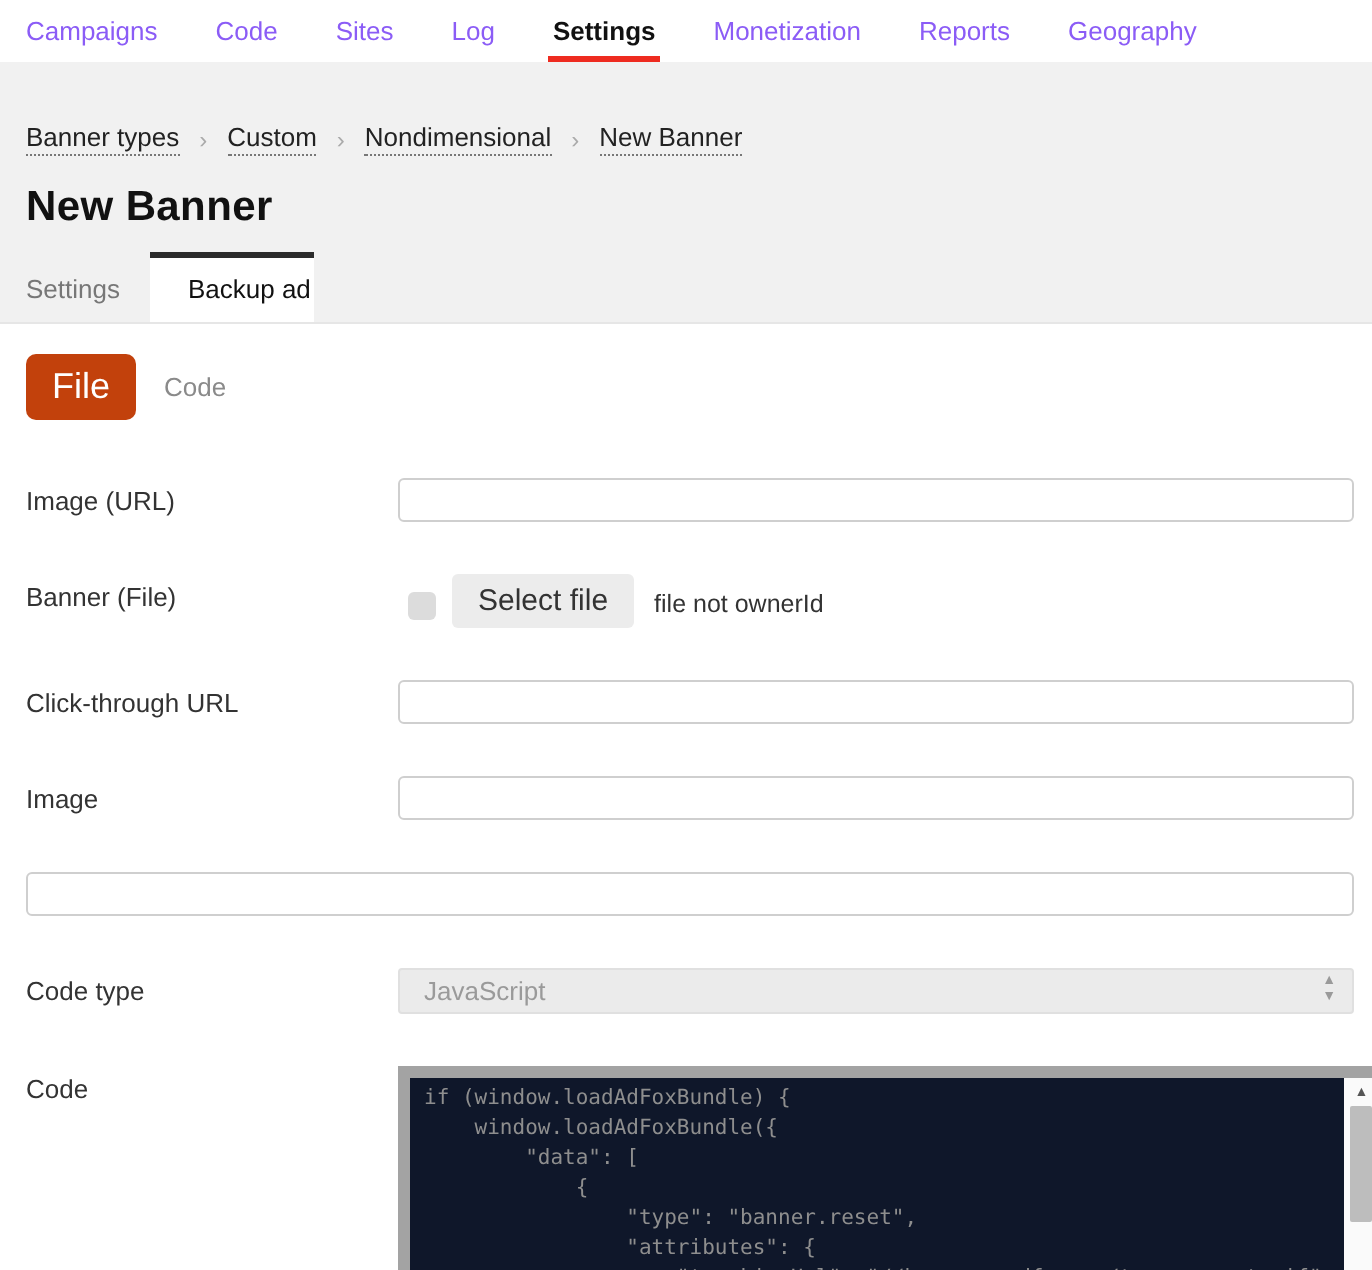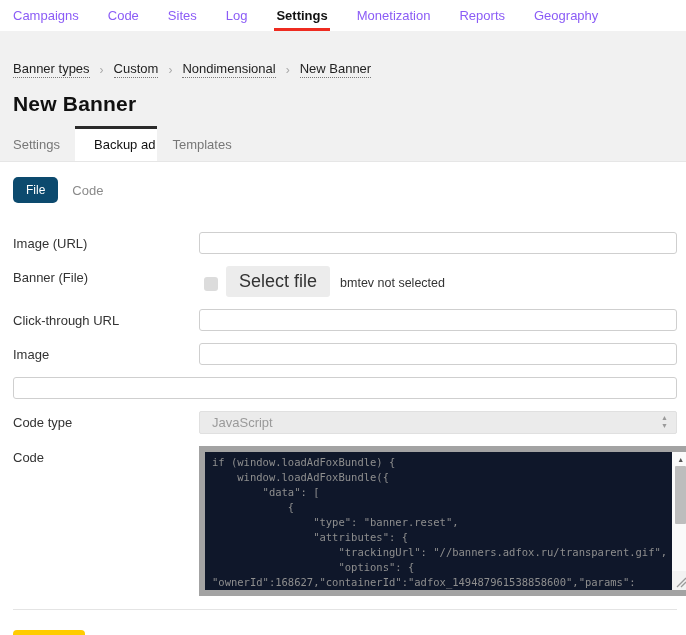--- a/index.html
+++ b/index.html
@@ -23,33 +23,33 @@
 
   .tabbar { display:flex; margin-top:13px; }
   .tab { font-size:13px; color:#777; padding:8px 15px 9px 15px; cursor:pointer; }
   .tab:first-child { padding-left:0; }
   .tab.active { background:#fff; color:#111; border-top:3px solid #2b2b2b; margin-top:-3px;
     padding:8px 2px 9px 19px; }
 
   
   .content { padding:15px 9px 0 13px; }
   .toggle-row { display:flex; align-items:center; margin-bottom:29px; }
-  .btn-file { background:#0c4a6e; color:#fff; font-size:12px; border:none; border-radius:5px;
+  .btn-file { background:#c2410c; color:#fff; font-size:18px; border:none; border-radius:5px;
     padding:6px 13px; cursor:pointer; }
   .link-code { font-size:13px; color:#8a8a8a; margin-left:14px; cursor:pointer; }
 
-  .form-row { display:flex; align-items:flex-start; margin-bottom:12px; }
+  .form-row { display:flex; align-items:flex-start; margin-bottom:26px; }
   .form-label { width:186px; flex:0 0 186px; font-size:13px; color:#333; padding-top:4px; }
   .form-control { flex:1; }
   .text-input { width:100%; height:22px; border:1px solid #cfcfcf; border-radius:3px;
     font-size:13px; padding:0 7px; color:#222; background:#fff; }
 
   .file-row-control { display:flex; align-items:center; }
   .checkbox { width:14px; height:14px; background:#dcdcdc; border-radius:3px; margin:4px 4px 0 5px; }
-  .btn-select-file { background:#ececec; color:#333; font-size:18px; border:none; border-radius:3px;
+  .btn-select-file { background:#ececec; color:#333; font-size:15px; border:none; border-radius:3px;
     padding:5px 13px; margin-left:4px; cursor:pointer; }
   .file-status { font-size:12.5px; color:#333; margin-left:10px; padding-top:2px; }
 
   .select-box { position:relative; width:100%; height:23px; background:#ebebeb; border:1px solid #e0e0e0;
     border-radius:2px; display:flex; align-items:center; padding:0 12px; }
   .select-value { font-size:13px; color:#9a9a9a; }
   .sorter { position:absolute; right:8px; top:2px; display:flex; flex-direction:column; line-height:8px; }
   .sorter span { font-size:7px; color:#9a9a9a; }
 
   
@@ -91,21 +91,20 @@
     <span class="crumb">Custom</span>
     <span class="crumb-sep">›</span>
     <span class="crumb">Nondimensional</span>
     <span class="crumb-sep">›</span>
     <span class="crumb">New Banner</span>
   </div>
   <div class="page-title">New Banner</div>
   <div class="tabbar">
     <span class="tab">Settings</span>
     <span class="tab active">Backup ad</span>
-    <span class="tab">Templates</span>
   </div>
 </div>
 
 <div class="content">
 
   <div class="toggle-row">
     <button class="btn-file">File</button>
     <span class="link-code">Code</span>
   </div>
 
@@ -114,21 +113,21 @@
     <div class="form-control">
       <input class="text-input" type="text" value="" style="">
     </div>
   </div>
 
   <div class="form-row">
     <div class="form-label">Banner (File)</div>
     <div class="form-control file-row-control">
       <span class="checkbox"></span>
       <button class="btn-select-file">Select file</button>
-      <span class="file-status">bmtev not selected</span>
+      <span class="file-status">file not ownerId</span>
     </div>
   </div>
 
   <div class="form-row">
     <div class="form-label">Click-through URL</div>
     <div class="form-control">
       <input class="text-input" type="text" value="" style="">
     </div>
   </div>
 

